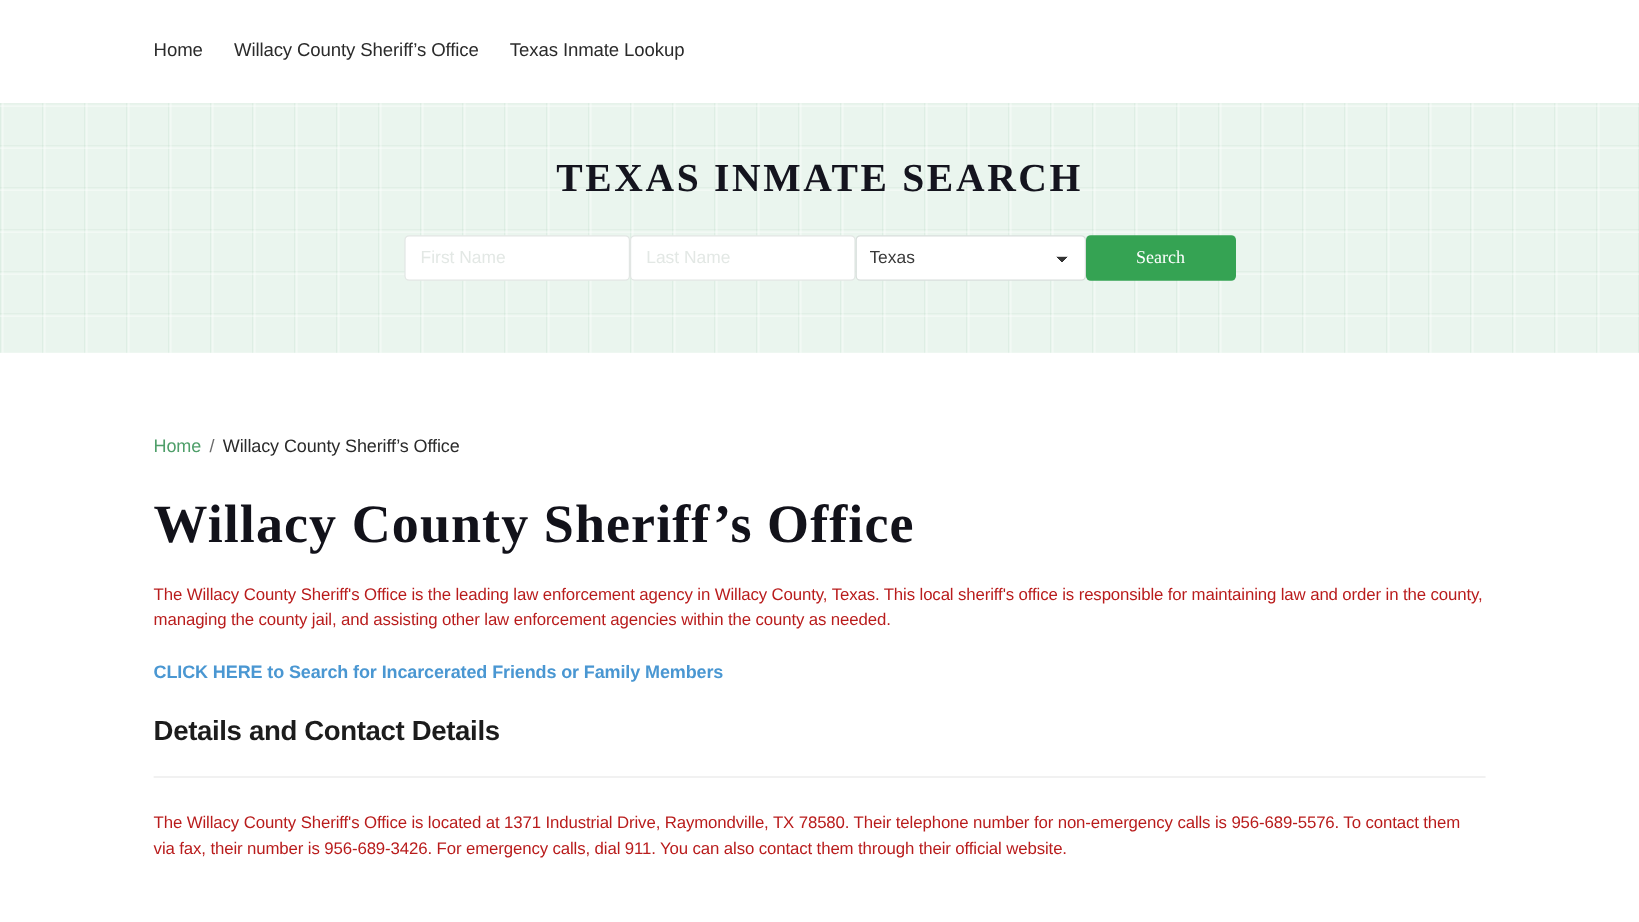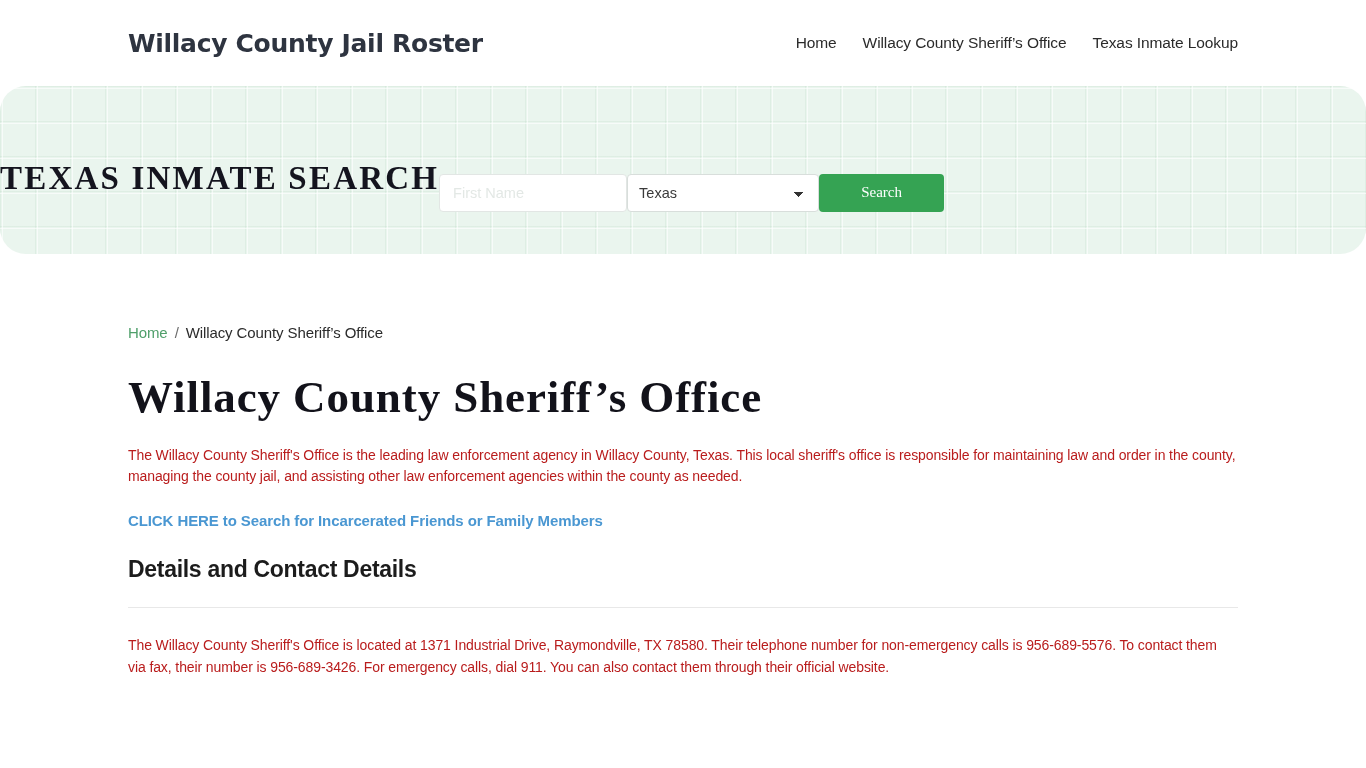--- a/index.html
+++ b/index.html
@@ -43,35 +43,34 @@
   .nav-link {
     font-size: 15.5px;
     color: #2b2b2b;
     text-decoration: none;
     white-space: nowrap;
     letter-spacing: -0.1px;
   }
 
   
   .hero {
-    height: 168px;
+    height: 208px;
     background-color: #eaf5ee;
     background-image:
       linear-gradient(to right, rgba(255,255,255,0.62) 1px, transparent 1px),
       linear-gradient(to bottom, rgba(255,255,255,0.62) 1px, transparent 1px),
       linear-gradient(to right, rgba(176,210,188,0.20) 1px, transparent 1px),
       linear-gradient(to bottom, rgba(176,210,188,0.20) 1px, transparent 1px);
     background-size: 35px 35px, 35px 35px, 35px 35px, 35px 35px;
     background-position: 2px 2px, 2px 2px, 0 0, 0 0;
     display: flex;
-    flex-direction: row;
+    flex-direction: column;
     align-items: center;
     justify-content: flex-start;
     padding-top: 45px;
-    border-radius: 26px;
   }
   .hero-title {
     font-family: "Liberation Serif", serif;
     font-weight: bold;
     font-size: 33px;
     letter-spacing: 2.2px;
     color: #14141e;
     margin: 0 0 28px 0;
     text-align: center;
   }
@@ -193,32 +192,32 @@
     width: 1110px;
   }
   .contact-text {
     margin-top: 27px;
   }
 </style>
 </head>
 <body>
 
 <header class="site-header">
-  <a class="brand" href="#">Willacy County Jail Roster</a>
   <nav class="main-nav">
     <a class="nav-link" href="#">Home</a>
     <a class="nav-link" href="#">Willacy County Sheriff’s Office</a>
     <a class="nav-link" href="#">Texas Inmate Lookup</a>
   </nav>
 </header>
 
 <section class="hero">
   <h2 class="hero-title">TEXAS INMATE SEARCH</h2>
   <form class="search-form">
     <input class="text-input" type="text" placeholder="First Name" style="">
+    <input class="text-input" type="text" placeholder="Last Name" style="">
     <select class="state-select">
       <option>Texas</option>
     </select>
     <button class="search-button" type="submit">Search</button>
   </form>
 </section>
 
 <main class="content">
 
   <div class="breadcrumb">

